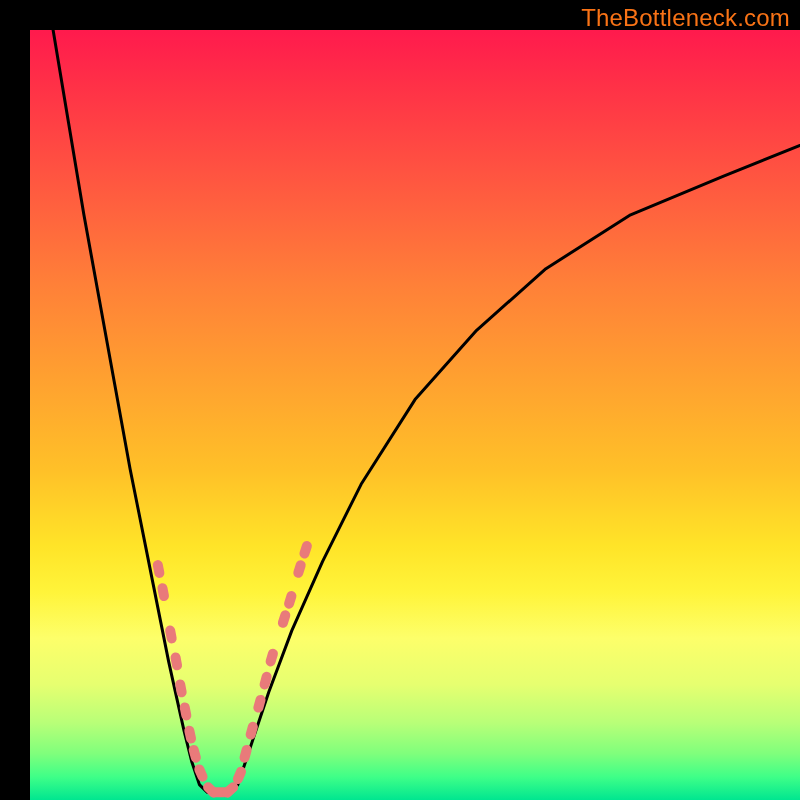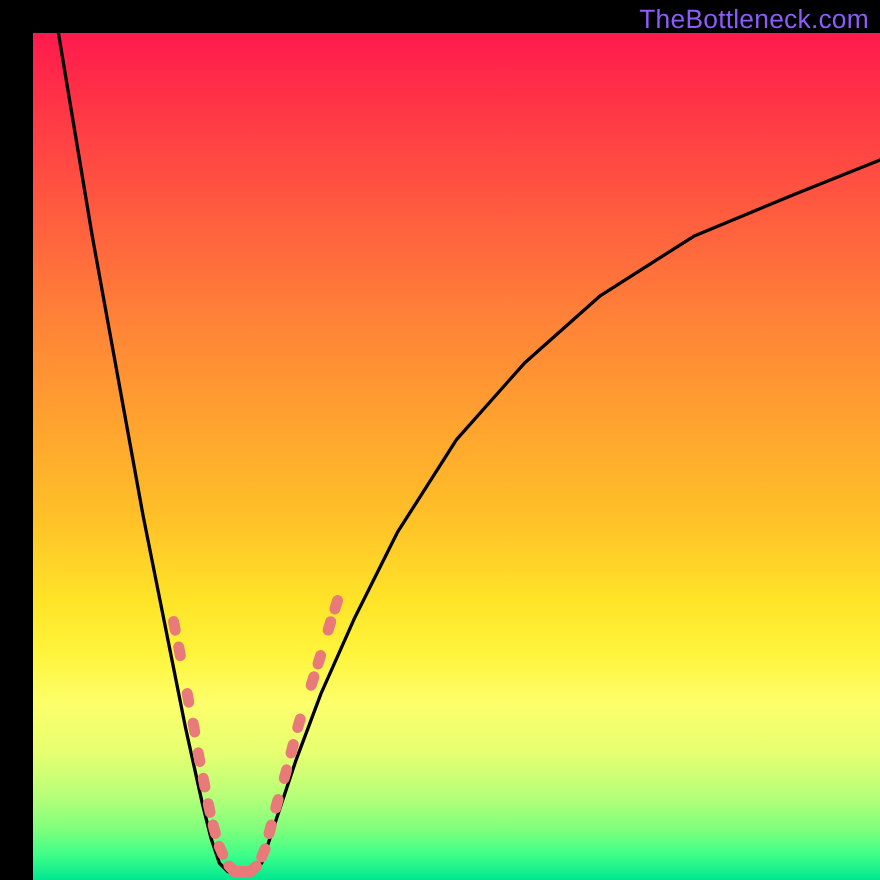--- a/index.html
+++ b/index.html
@@ -44,21 +44,21 @@
       #b8ff78 90%,
       #7fff7c 94%,
       #3fff88 97%,
       #00e690 100%
     );
   }
   .watermark {
     position: absolute;
     top: 4px;
     right: 10px;
-    color: #8b5cf6;
+    color: #f97316;
     font-size: 24px;
     font-weight: 500;
     letter-spacing: 0.2px;
     user-select: none;
   }
   svg.curve-layer {
     position: absolute;
     inset: 0;
     width: 100%;
     height: 100%;

